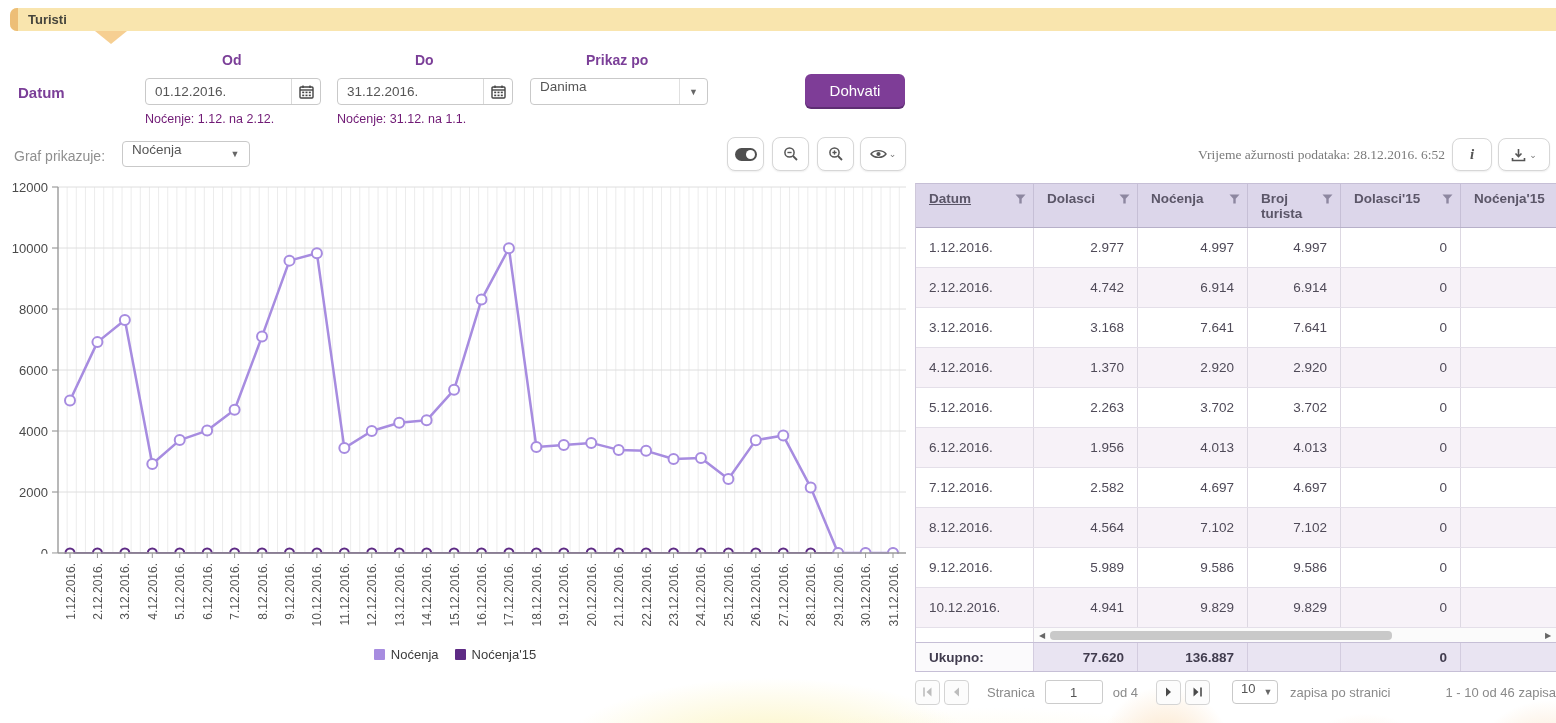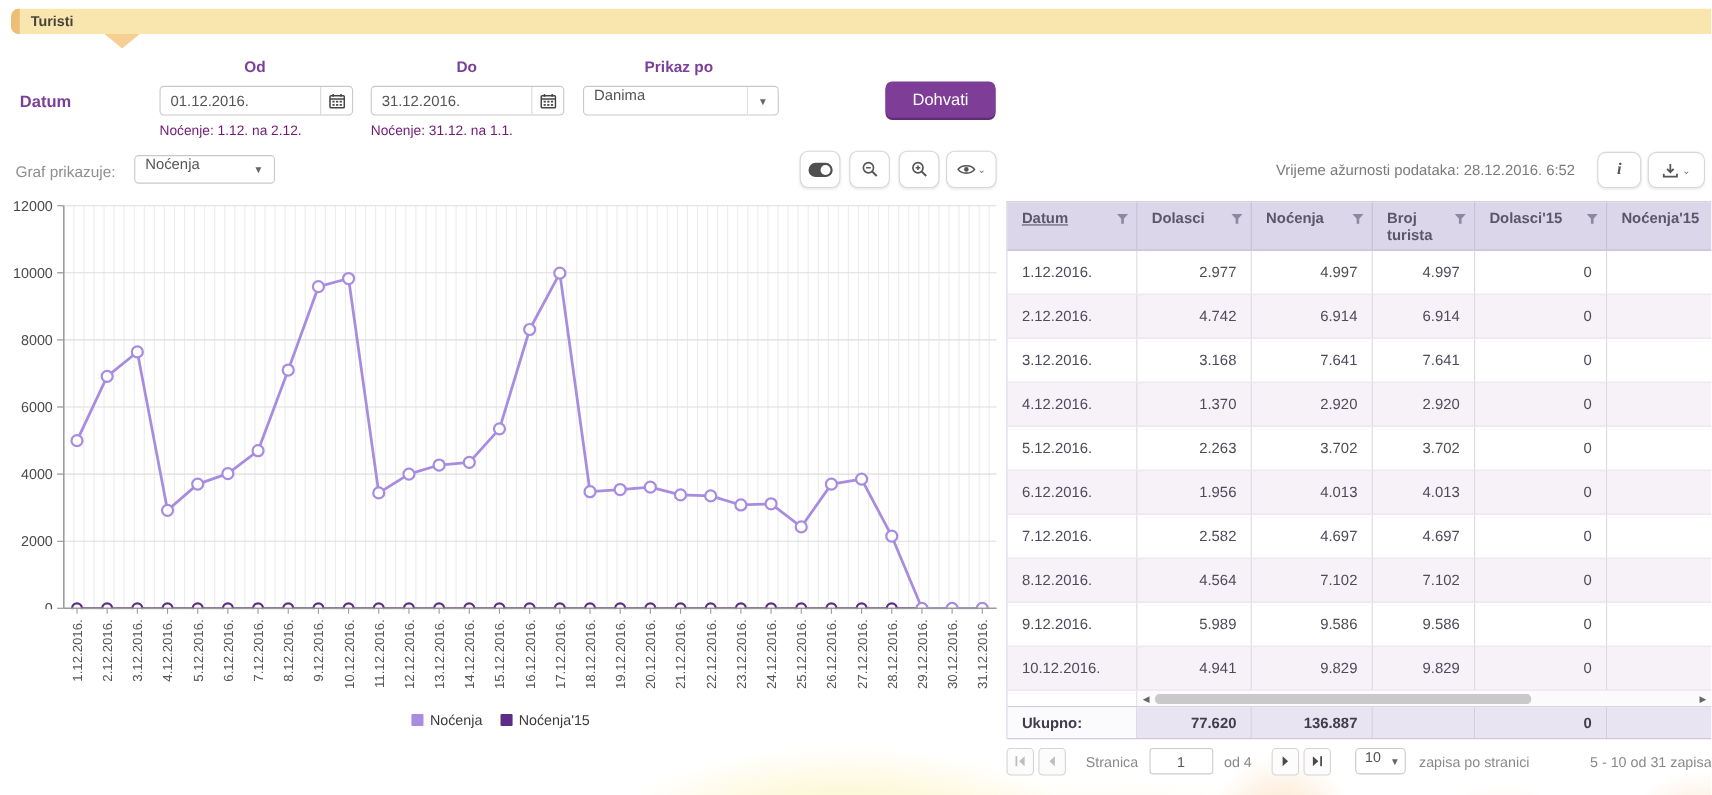--- a/index.html
+++ b/index.html
@@ -42,21 +42,21 @@
 
   
   .graf-label { position:absolute; left:14px; top:148px; font-size:14px; color:#8f8f8f; }
   .tbtn { position:absolute; top:137px; height:34px; background:#fff; border:1px solid #d7d7d7; border-radius:8px;
     display:flex; align-items:center; justify-content:center; cursor:pointer; box-shadow:0 1px 2px rgba(0,0,0,.07); gap:2px; }
   .toggle-pill { width:22px; height:13px; border-radius:7px; background:#4f4f4f; position:relative; }
   .toggle-pill .knob { position:absolute; right:2px; top:2px; width:9px; height:9px; border-radius:50%; background:#fff; }
   .caret { font-size:9px; color:#777; }
 
   
-  .updated { position:absolute; top:147px; left:1160px; width:285px; text-align:left; font-size:13.5px; color:#7a7a7a; }
+  .updated { position:absolute; top:147px; left:1160px; width:285px; text-align:right; font-size:13.5px; color:#7a7a7a;font-family:Liberation Serif, serif; }
   .ibtn { position:absolute; top:138px; height:33px; background:#fff; border:1px solid #d7d7d7; border-radius:8px;
     display:flex; align-items:center; justify-content:center; cursor:pointer; box-shadow:0 1px 2px rgba(0,0,0,.07); }
   .ibtn .iglyph { font-family:"Liberation Serif", serif; font-weight:bold; font-style:italic; font-size:15px; color:#555; }
 
   
   #chart { position:absolute; left:0; top:178px; width:910px; height:466px; }
   #legend { position:absolute; left:0; top:647px; width:910px; display:flex; justify-content:center; gap:16px; }
   .legitem { display:flex; align-items:center; gap:6px; font-size:13px; color:#3c3c3c; }
   .legswatch { width:11px; height:11px; border-radius:1px; display:inline-block; }
 
@@ -630,15 +630,15 @@
       <svg width="11" height="10" viewBox="0 0 11 10">
           <path d="M1.5 0.5 L6.5 5 L1.5 9.5 Z" fill="#4a4a4a"></path>
           <line x1="9" y1="0.5" x2="9" y2="9.5" stroke="#4a4a4a" stroke-width="1.6"></line>
         </svg>
     </div>
     <div class="select psel">
       <div class="val">10</div>
       <div class="arrowbox">▼</div>
     </div>
     <span class="ptext">zapisa po stranici</span>
-    <span class="rangetext">5 - 10 od 31 zapisa</span>
+    <span class="rangetext">1 - 10 od 46 zapisa</span>
   </div>
 </div>
 
 </body></html>

